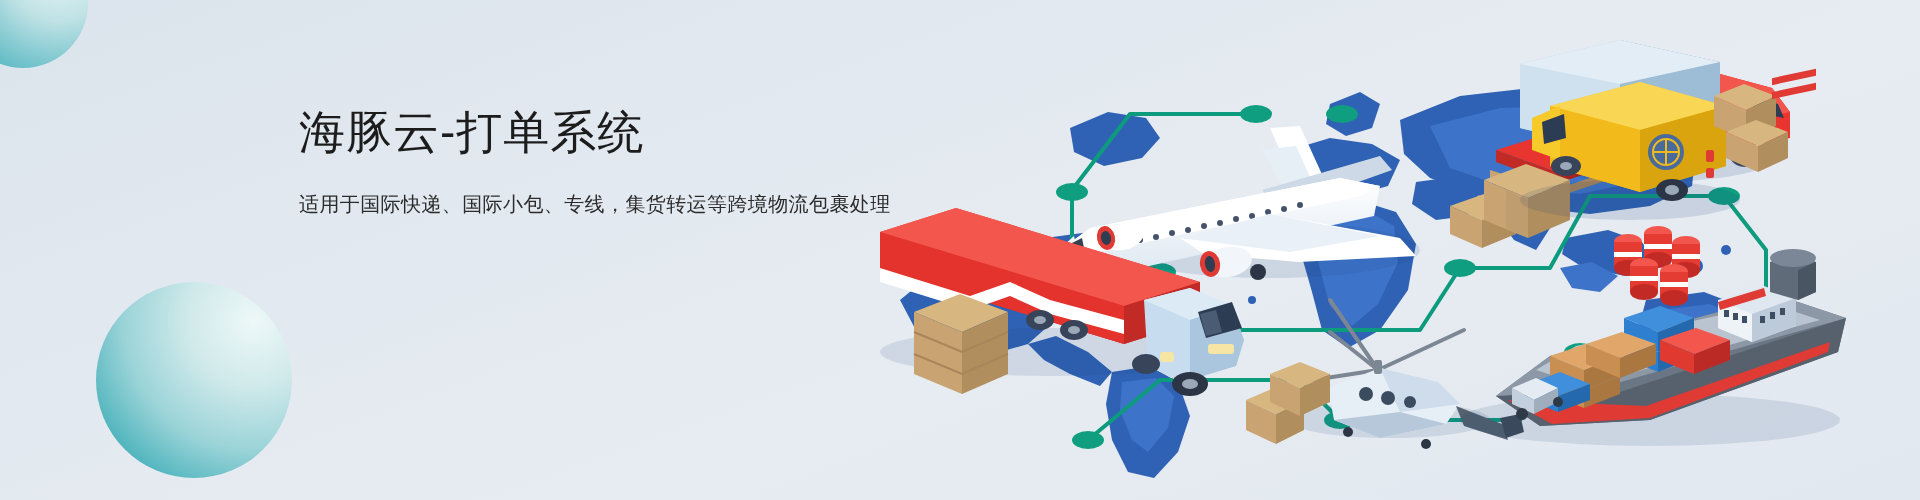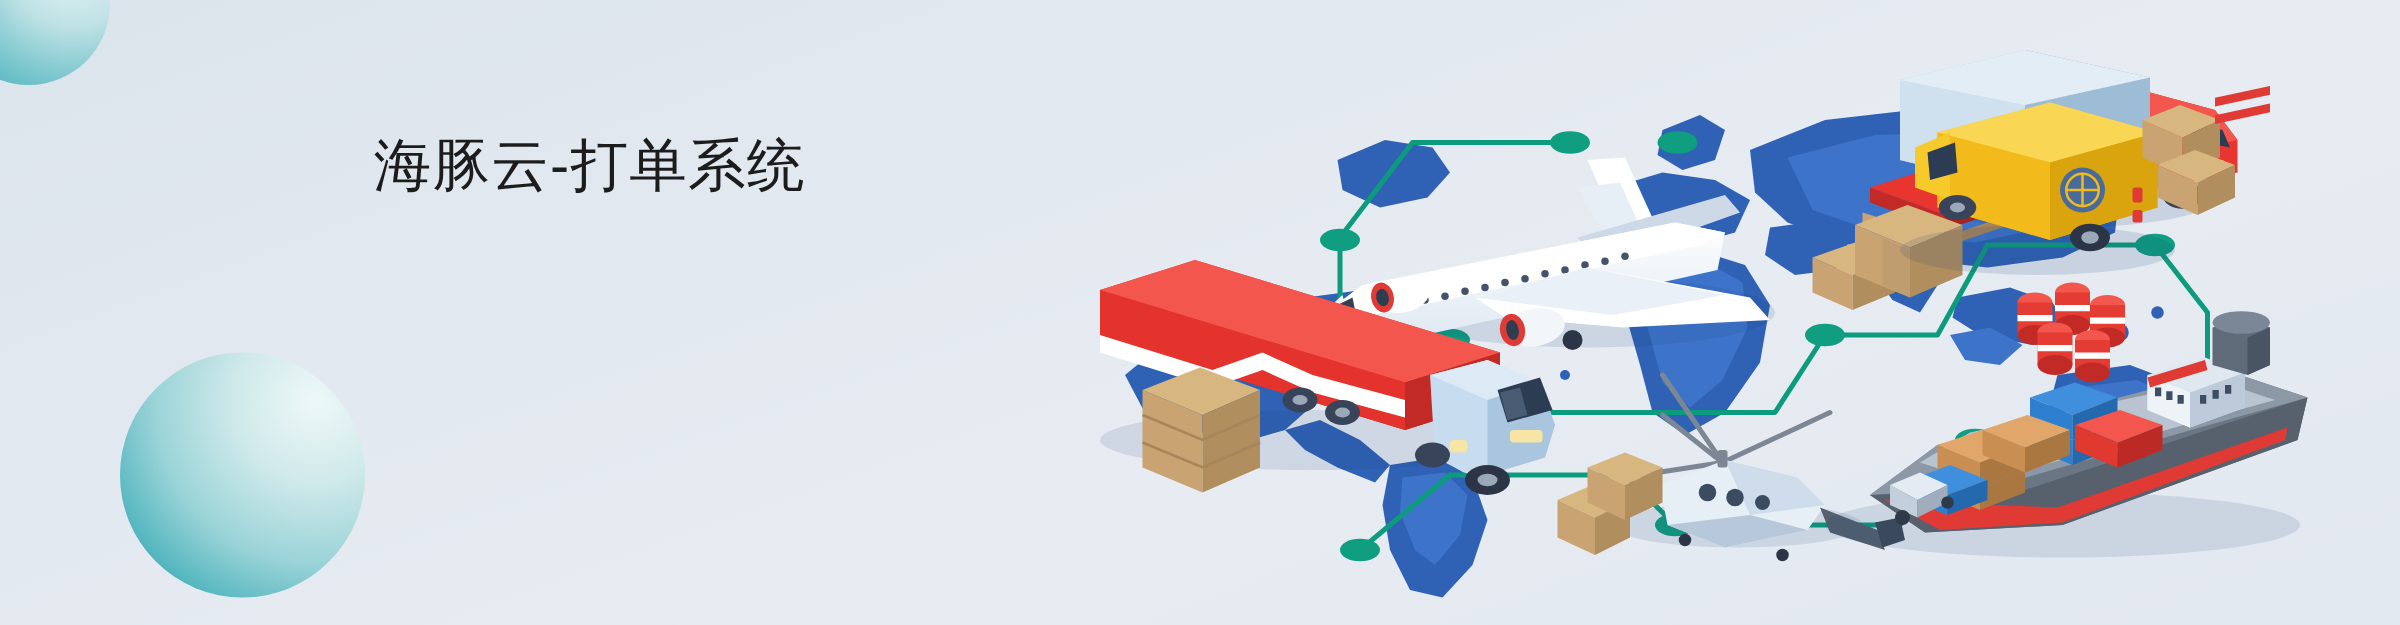--- a/index.html
+++ b/index.html
@@ -84,20 +84,21 @@
 </head>
 <body>
 
 <div class="banner">
 
   <div class="bubble bubble-top-left"></div>
   <div class="bubble bubble-bottom-left"></div>
 
   <div class="text-block">
     <h1 class="banner-title">海豚云-打单系统</h1>
+    <p class="banner-subtitle">适用于国际快递、国际小包、专线，集货转运等跨境物流包裹处理</p>
   </div>
 
   <div class="illustration">
     <svg viewBox="0 0 1060 500" xmlns="http://www.w3.org/2000/svg">
       <defs>
         <linearGradient id="planeBody" x1="0" y1="0" x2="0" y2="1">
           <stop offset="0%" stop-color="#ffffff"></stop>
           <stop offset="100%" stop-color="#dde7f1"></stop>
         </linearGradient>
         <linearGradient id="trailerG" x1="0" y1="0" x2="0" y2="1">

